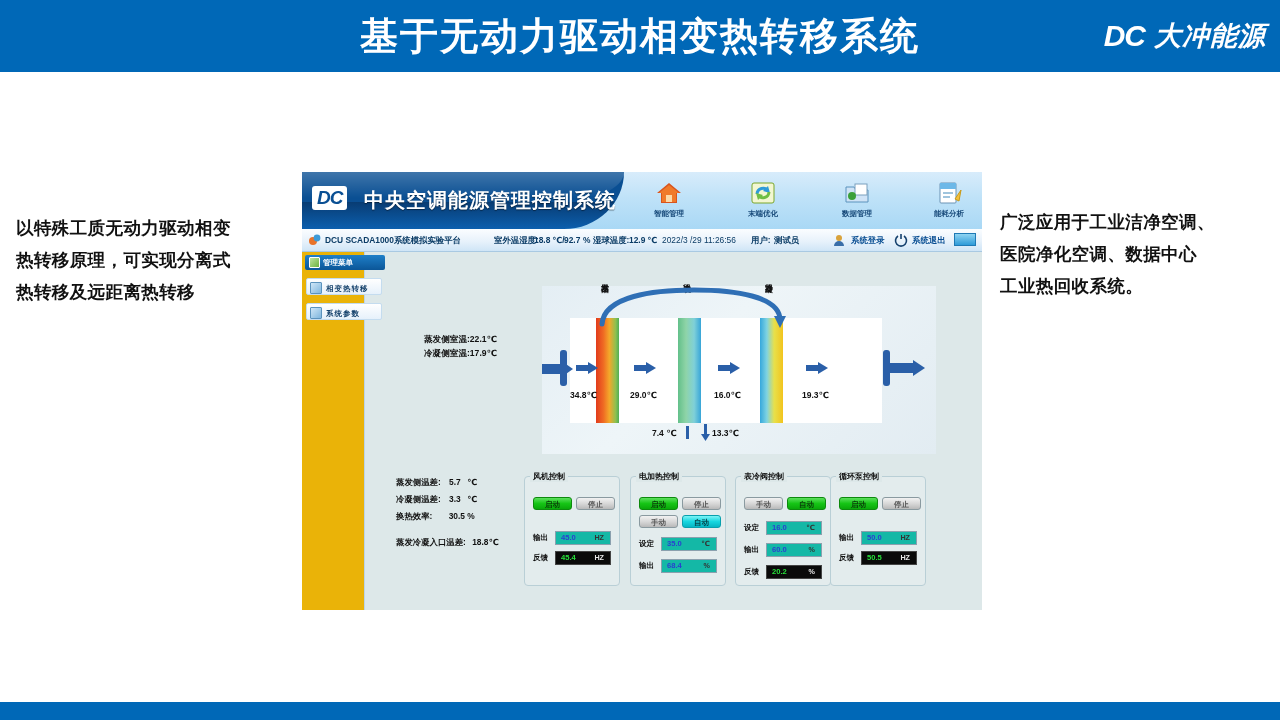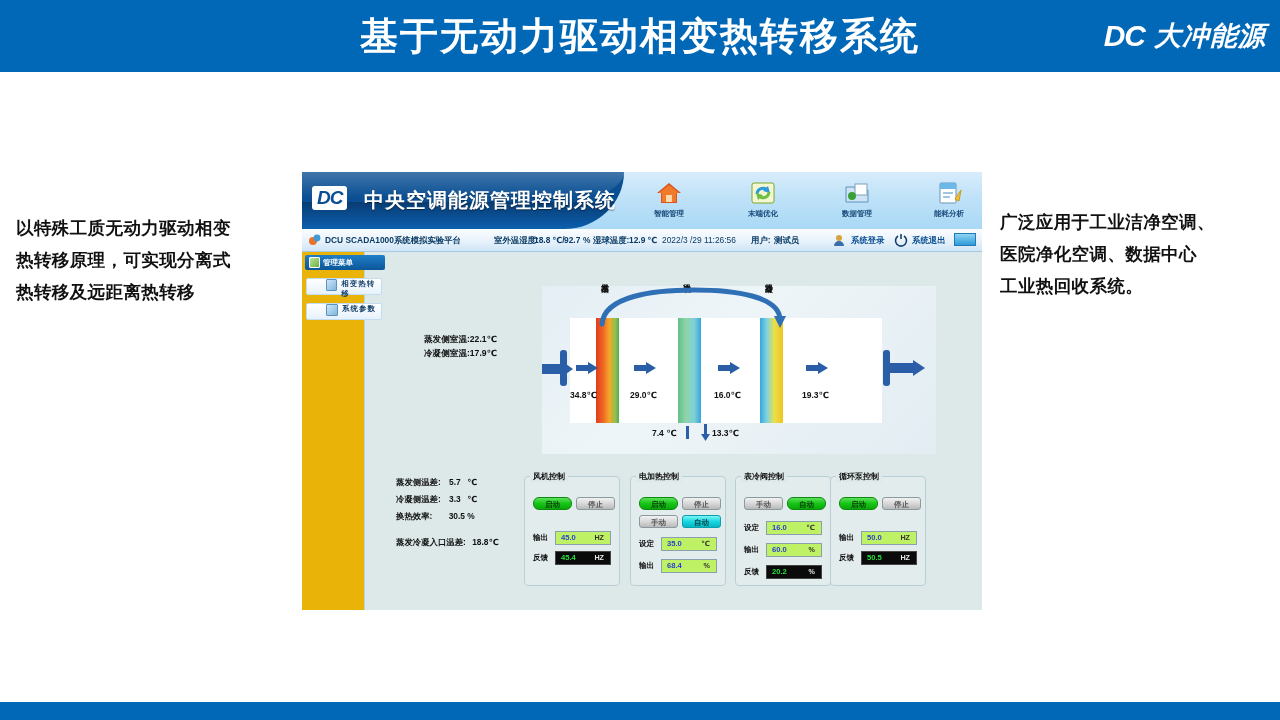--- a/index.html
+++ b/index.html
@@ -114,21 +114,21 @@
   }
   .side-head .sh-ic {
     width: 11px; height: 11px; background: linear-gradient(135deg,#bde3a0,#6db33f);
     border: 1px solid #ffffff; border-radius: 1px;
   }
   .side-head .sh-lb { color: #ffffff; font-size: 7.5px; font-weight: bold; }
   .side-item {
     position: absolute; left: 4px; width: 76px; height: 17px;
     background: linear-gradient(to bottom, #ffffff 0%, #e6f1fb 100%);
     border: 1px solid #c4dcef; border-radius: 2px;
-    display: flex; align-items: flex-start; gap: 4px; padding-left: 19px;
+    display: flex; align-items: flex-end; gap: 4px; padding-left: 3px;
   }
   .side-item .si-ic {
     width: 12px; height: 12px; background: linear-gradient(135deg,#cfe6f7,#7fb6dd);
     border: 1px solid #5b93bd; border-radius: 1px;
   }
   .side-item .si-lb { font-size: 7.5px; color: #14416b; font-weight: bold; letter-spacing: 1px; }
 
   .scada-main {
     position: absolute; left: 86px; top: 0; width: 594px; height: 358px;
     background: #dde8e9;
@@ -190,28 +190,28 @@
   }
   .cg-title {
     position: absolute; left: 5px; top: -6px; padding: 0 3px;
     background: #dde8e9; font-size: 8px; font-weight: bold; color: #111;
   }
   .btn {
     position: absolute; width: 39px; height: 13px; border-radius: 3px;
     font-size: 7.5px; font-weight: bold; text-align: center; line-height: 13px;
     border: 1px solid #8a9aa0;
   }
-  .btn-green { background: linear-gradient(to bottom,#5ce05c 0%,#16c516 50%,#0aa80a 100%); color: #0a3d0a; border-color:#0d8a0d;border-radius:6px; }
+  .btn-green { background: linear-gradient(to bottom,#5ce05c 0%,#16c516 50%,#0aa80a 100%); color: #0a3d0a; border-color:#0d8a0d; }
   .btn-gray  { background: linear-gradient(to bottom,#f2f2f2 0%,#d8d8d8 50%,#b9b9b9 100%); color: #555; }
   .btn-cyan  { background: linear-gradient(to bottom,#7df4f6 0%,#17d7e0 50%,#06b6c4 100%); color: #04454b; border-color:#08a0ad; }
   .fld-row { position: absolute; height: 14px; }
   .fld-lb { position: absolute; left: 0; top: 2px; font-size: 7.6px; font-weight: bold; color: #111; }
   .fld-box {
     position: absolute; left: 22px; top: 0; width: 56px; height: 14px;
-    border: 1px solid #8aa0ae; background: #bef264;
+    border: 1px solid #8aa0ae; background: #14b8a6;
   }
   .fld-box.dark { background: #0a0a0a; border-color: #444; }
   .fld-v { position: absolute; left: 5px; top: 1px; font-size: 7.6px; font-weight: bold; color: #2a3fd0; }
   .fld-u { position: absolute; right: 6px; top: 1px; font-size: 7.2px; font-weight: bold; color: #333; }
   .fld-box.dark .fld-v { color: #27e03a; }
   .fld-box.dark .fld-u { color: #e8e8e8; }
 </style>
 </head>
 <body>
 

